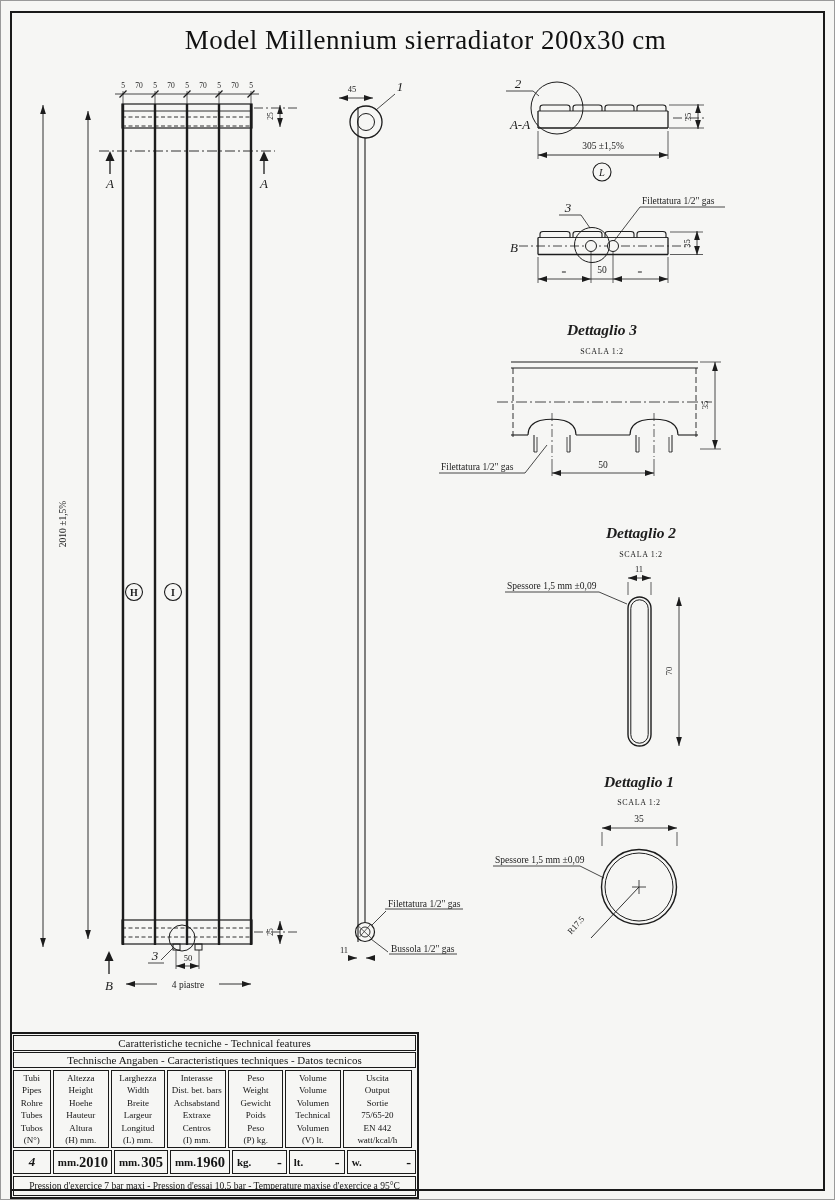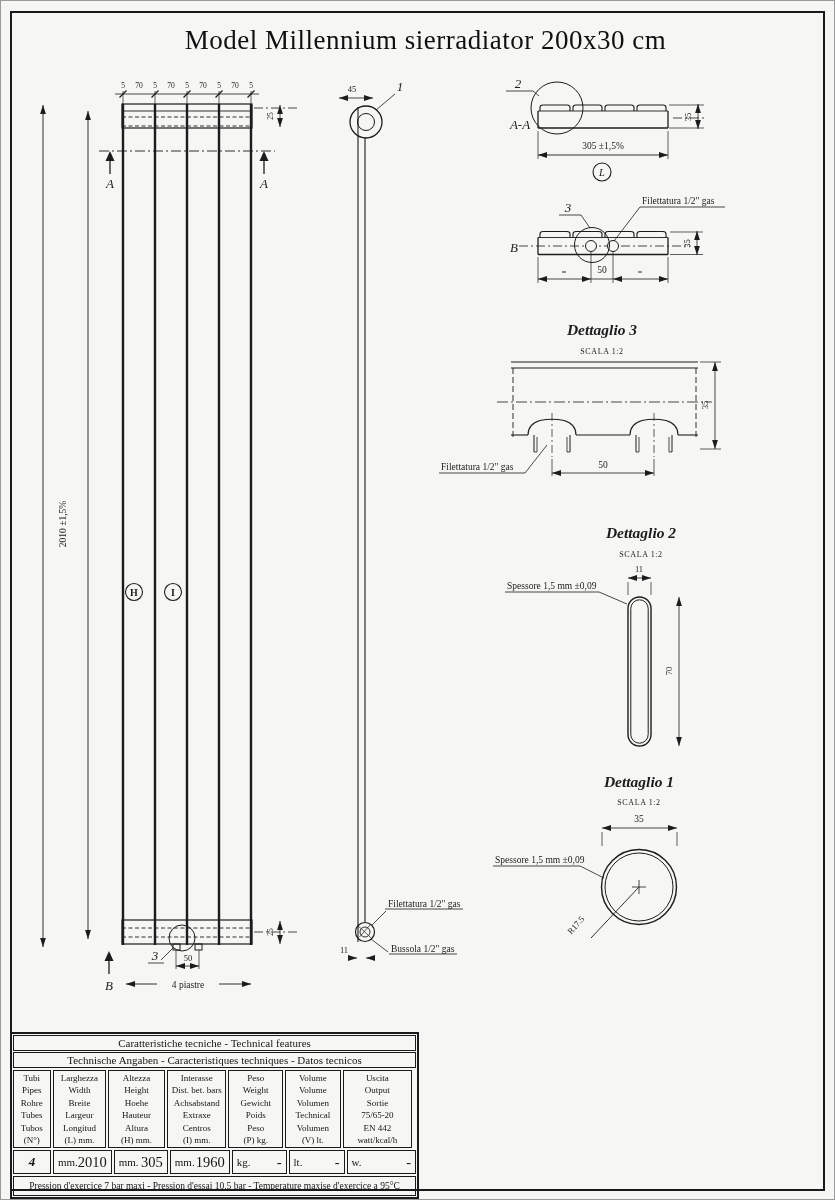--- a/index.html
+++ b/index.html
@@ -27,21 +27,21 @@
   .spec-table { position:absolute; left:9px; top:1031px; width:409px;
                 border:2px solid #1a1a1a; background:transparent; box-sizing:border-box; }
   .t-title { text-align:center; font-size:11px; line-height:14px; height:14px;
              border:1px solid #1a1a1a; margin:1px 1px 0 1px; }
   .t-head { display:flex; margin:1px 4px 0 0; }
   .t-head .th { border:1px solid #1a1a1a; margin:1px; text-align:center;
                 font-size:9px; line-height:12.4px; padding:1px 0; box-sizing:border-box; }
   .t-head .th div { white-space:nowrap; overflow:hidden; }
   .t-data { display:flex; }
   .t-data .td { border:1px solid #1a1a1a; margin:1px; height:24px; box-sizing:border-box;
-                display:flex; align-items:center; justify-content:space-between; padding:0 4px; }
+                display:flex; align-items:center; justify-content:space-between; padding:0 4px;font-weight:bold; }
   .t-data .td .unit { font-size:11px; }
   .t-data .td .val  { font-size:14.5px; }
   .t-data .td.num { justify-content:center; font-style:italic; font-weight:bold; font-size:13px; }
   .t-foot { border:1px solid #1a1a1a; margin:1px; text-align:center;
             font-size:9.5px; line-height:18px; height:18px; }
   .w1{width:9.7%;} .w2{width:14.6%;} .w3{width:13.9%;} .w4{width:15.4%;}
   .w5{width:14.1%;} .w6{width:14.4%;} .w7{width:17.9%;}
 </style>
 </head>
 <body>
@@ -333,36 +333,36 @@
 
     <div class="t-head">
       <div class="th w1">
         <div>Tubi</div>
           <div>Pipes</div>
         <div>Rohre</div>
           <div>Tubes</div>
         <div>Tubos</div>
           <div>(N°)</div>
       </div>
+      <div class="th w2">
+        <div>Altezza</div>
+          <div>Height</div>
+        <div>Hoehe</div>
+          <div>Hauteur</div>
+        <div>Altura</div>
+          <div>(H) mm.</div>
+      </div>
       <div class="th w3">
         <div>Larghezza</div>
           <div>Width</div>
         <div>Breite</div>
           <div>Largeur</div>
         <div>Longitud</div>
           <div>(L) mm.</div>
       </div>
-      <div class="th w2">
-        <div>Altezza</div>
-          <div>Height</div>
-        <div>Hoehe</div>
-          <div>Hauteur</div>
-        <div>Altura</div>
-          <div>(H) mm.</div>
-      </div>
       <div class="th w4">
         <div>Interasse</div>
           <div>Dist. bet. bars</div>
         <div>Achsabstand</div>
           <div>Extraxe</div>
         <div>Centros</div>
           <div>(I) mm.</div>
       </div>
       <div class="th w5">
         <div>Peso</div>

